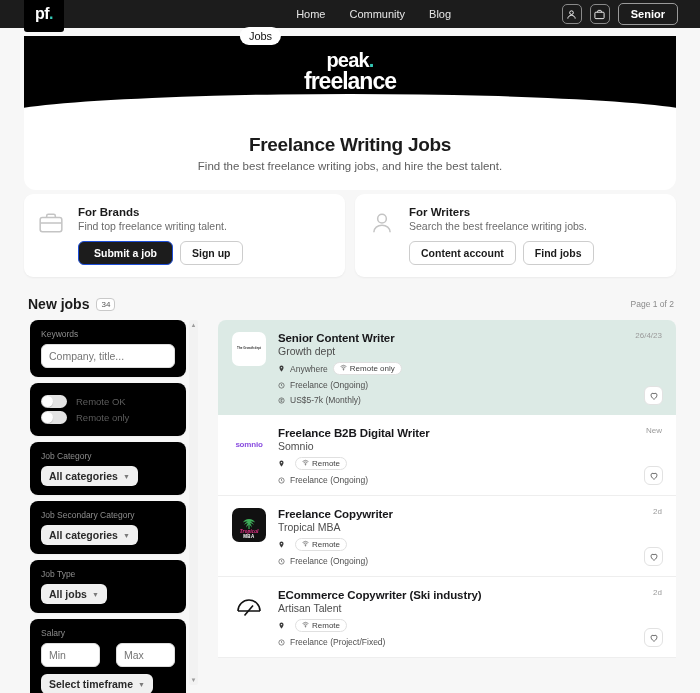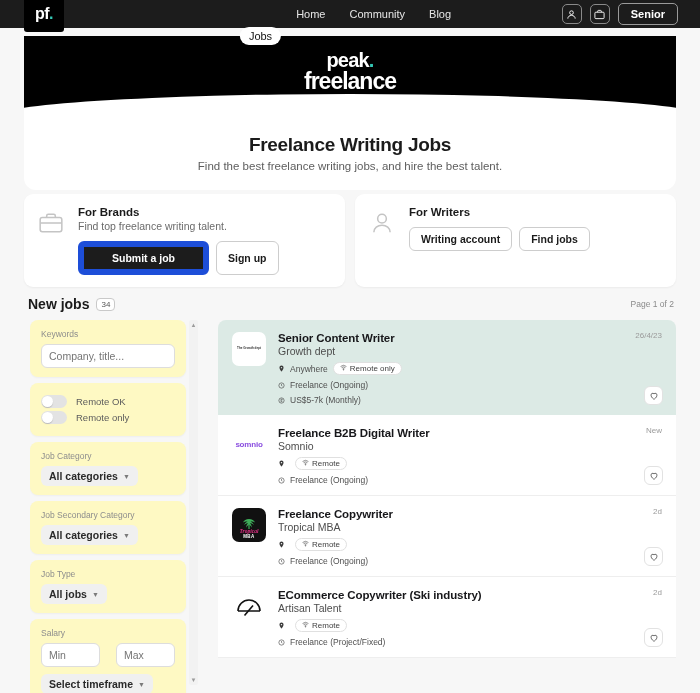--- a/index.html
+++ b/index.html
@@ -93,21 +93,21 @@
     flex: 1; background: #fff; border-radius: 9px;
     padding: 12px 14px; display: flex; gap: 14px;
     box-shadow: 0 1px 2px rgba(0,0,0,.05);
   }
   .cta-icon { flex: 0 0 auto; padding-top: 4px; color: #bdbdbd; }
   .cta-title { font-size: 11.5px; font-weight: bold; color: #1b1b1b; }
   .cta-desc { font-size: 10.5px; color: #6b6b6b; margin-top: 2px; }
   .cta-btns { display: flex; gap: 7px; margin-top: 9px; }
   .btn-dark {
     background: #1c1c1c; color: #fff; font-size: 10.5px; font-weight: bold;
-    border: 6px solid #1d4ed8; border-radius: 6px; padding: 5px 28px; cursor: pointer;
+    border: 1px solid #1d4ed8; border-radius: 6px; padding: 5px 15px; cursor: pointer;
   }
   .btn-light {
     background: #fff; color: #1b1b1b; font-size: 10.5px; font-weight: bold;
     border: 1px solid #cdcdcd; border-radius: 6px; padding: 5px 11px; cursor: pointer;
   }
 
   
   .section-head {
     position: absolute; top: 296px; left: 28px; right: 26px;
     display: flex; align-items: center;
@@ -126,21 +126,21 @@
     display: flex; gap: 20px;
   }
 
   
   .filters {
     width: 168px; flex: 0 0 168px; position: relative;
     display: flex; flex-direction: column; gap: 6px;
     padding-right: 12px; overflow: hidden;
   }
   .filter-card {
-    background: #fef9c3; border-radius: 8px; padding: 9px 11px;
+    background: #000000; border-radius: 8px; padding: 9px 11px;
     box-shadow: 0 1px 2px rgba(0,0,0,.04);
   }
   .filter-label { font-size: 8.5px; color: #8d8d8d; margin-bottom: 5px; }
   .text-input {
     width: 100%; border: 1px solid #ddd; border-radius: 6px;
     padding: 5px 7px; font-size: 10.5px; color: #9a9a9a;
     font-family: inherit; background: #fff;
   }
   .toggle-row { display: flex; align-items: center; gap: 9px; margin: 3px 0; }
   .toggle {
@@ -279,22 +279,23 @@
   </div>
   <div class="cta-card">
     <div class="cta-icon">
       <svg width="26" height="26" viewBox="0 0 24 24" fill="none" stroke="#c4c4c4" stroke-width="1.4">
         <circle cx="12" cy="8" r="4"></circle>
           <path d="M4.5 20.5c0-4 3.4-6.5 7.5-6.5s7.5 2.5 7.5 6.5"></path>
       </svg>
     </div>
     <div>
       <div class="cta-title">For Writers</div>
+      <div class="cta-desc">Search the best freelance writing jobs.</div>
       <div class="cta-btns">
-        <button class="btn-light">Writing account</button>
+        <button class="btn-light">Content account</button>
         <button class="btn-light">Find jobs</button>
       </div>
     </div>
   </div>
 </div>
 
 <div class="section-head">
   <span class="section-title">New jobs</span>
   <span class="count-badge">34</span>
   <span class="page-info">Page 1 of 2</span>

